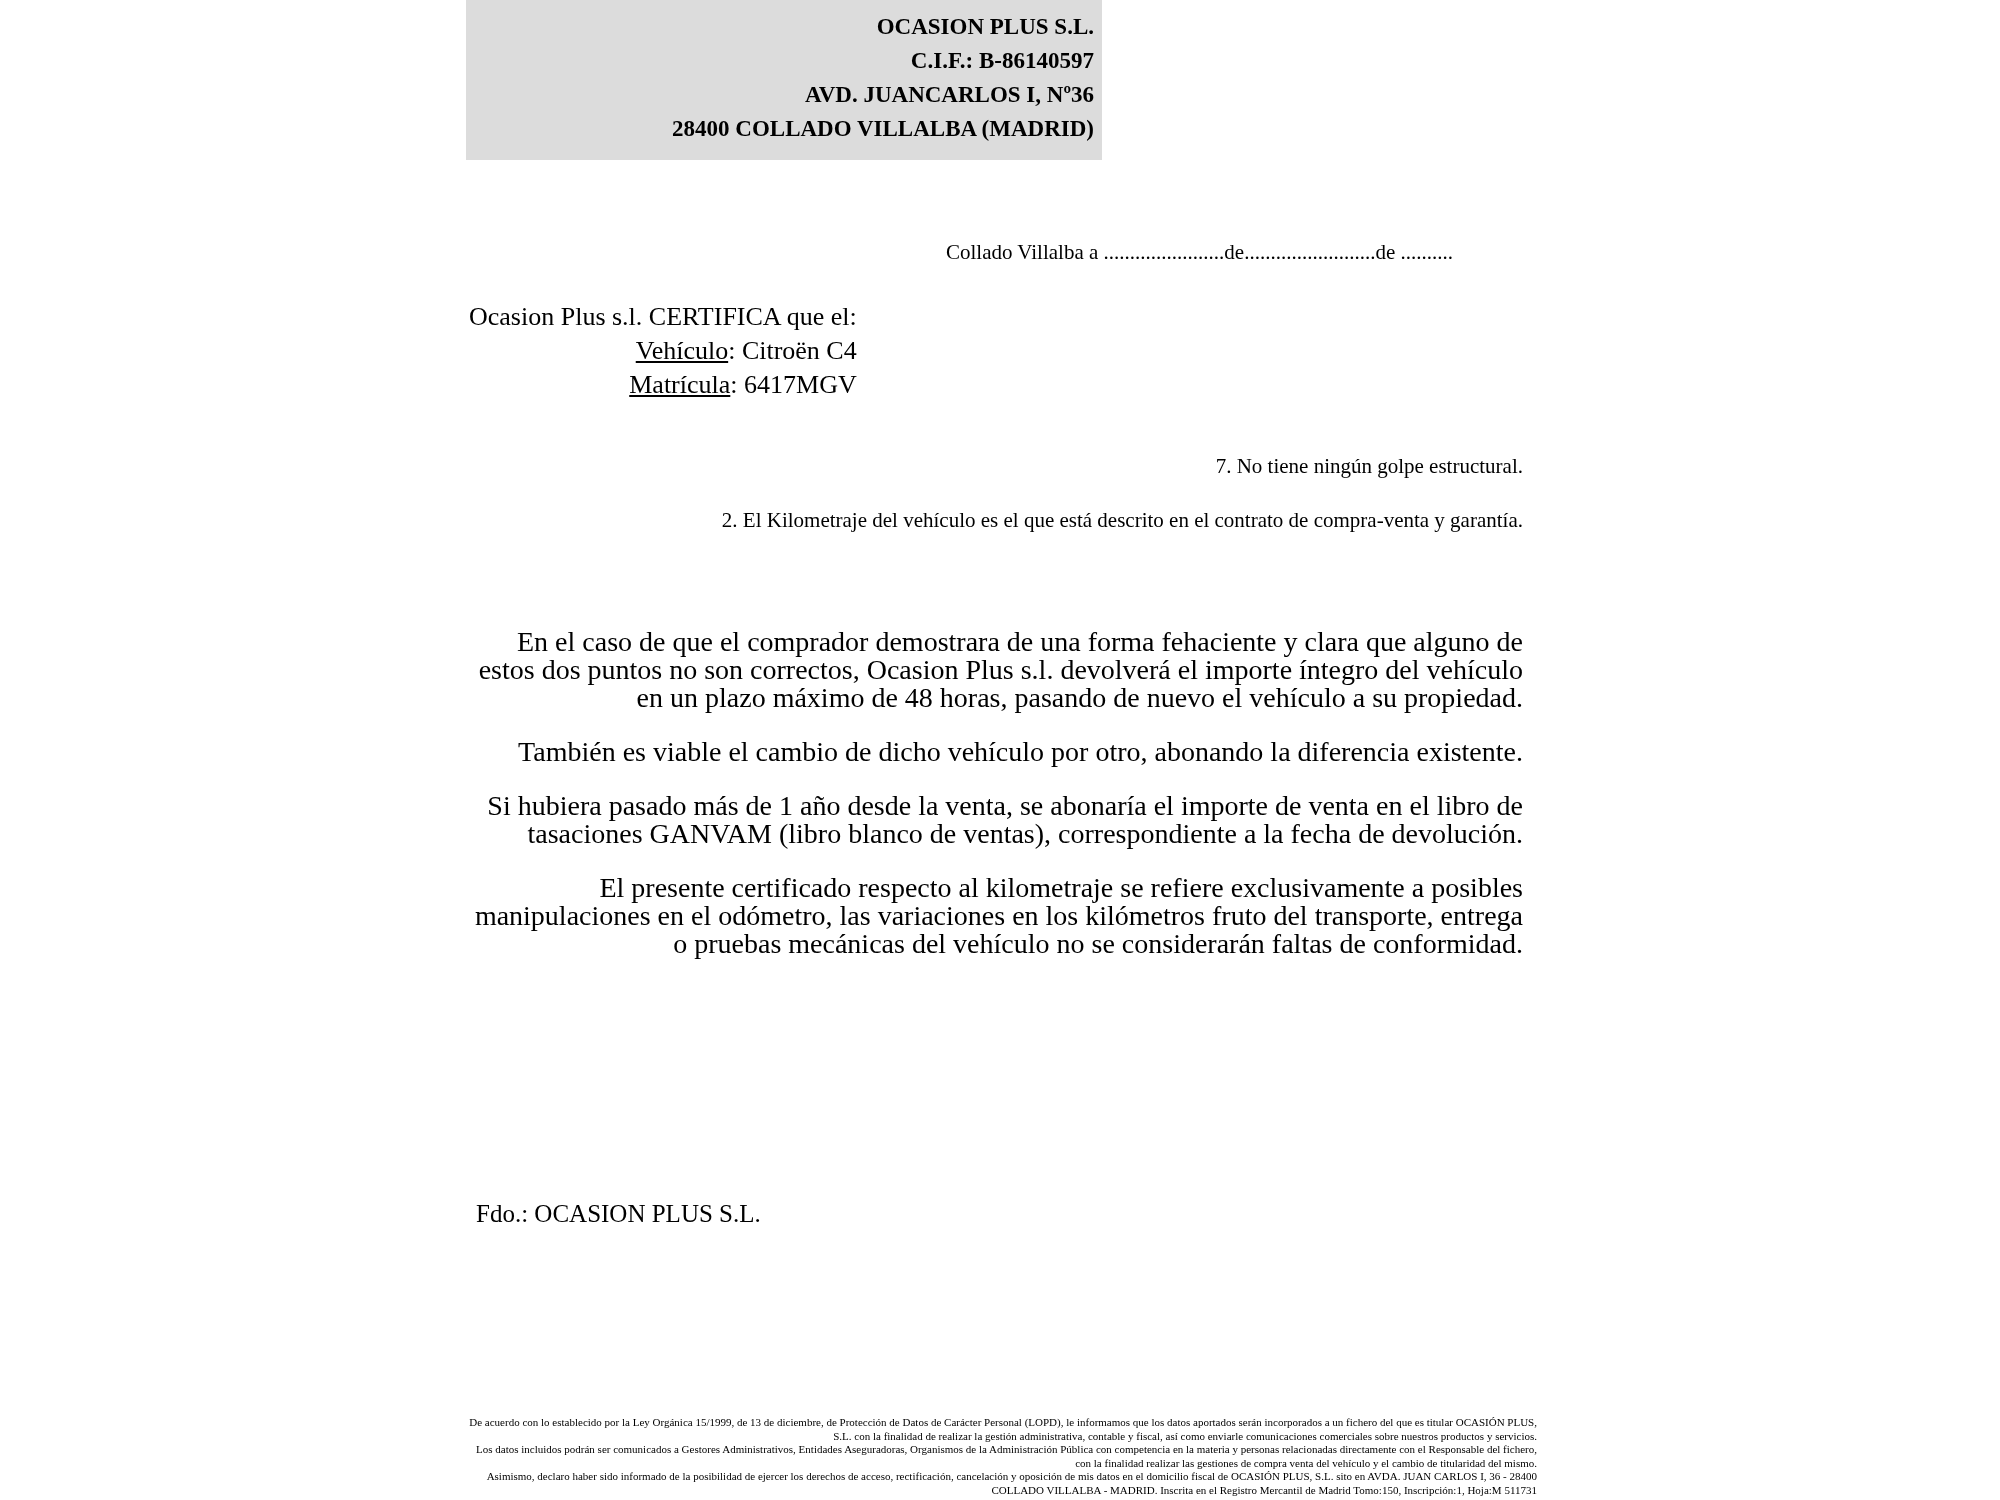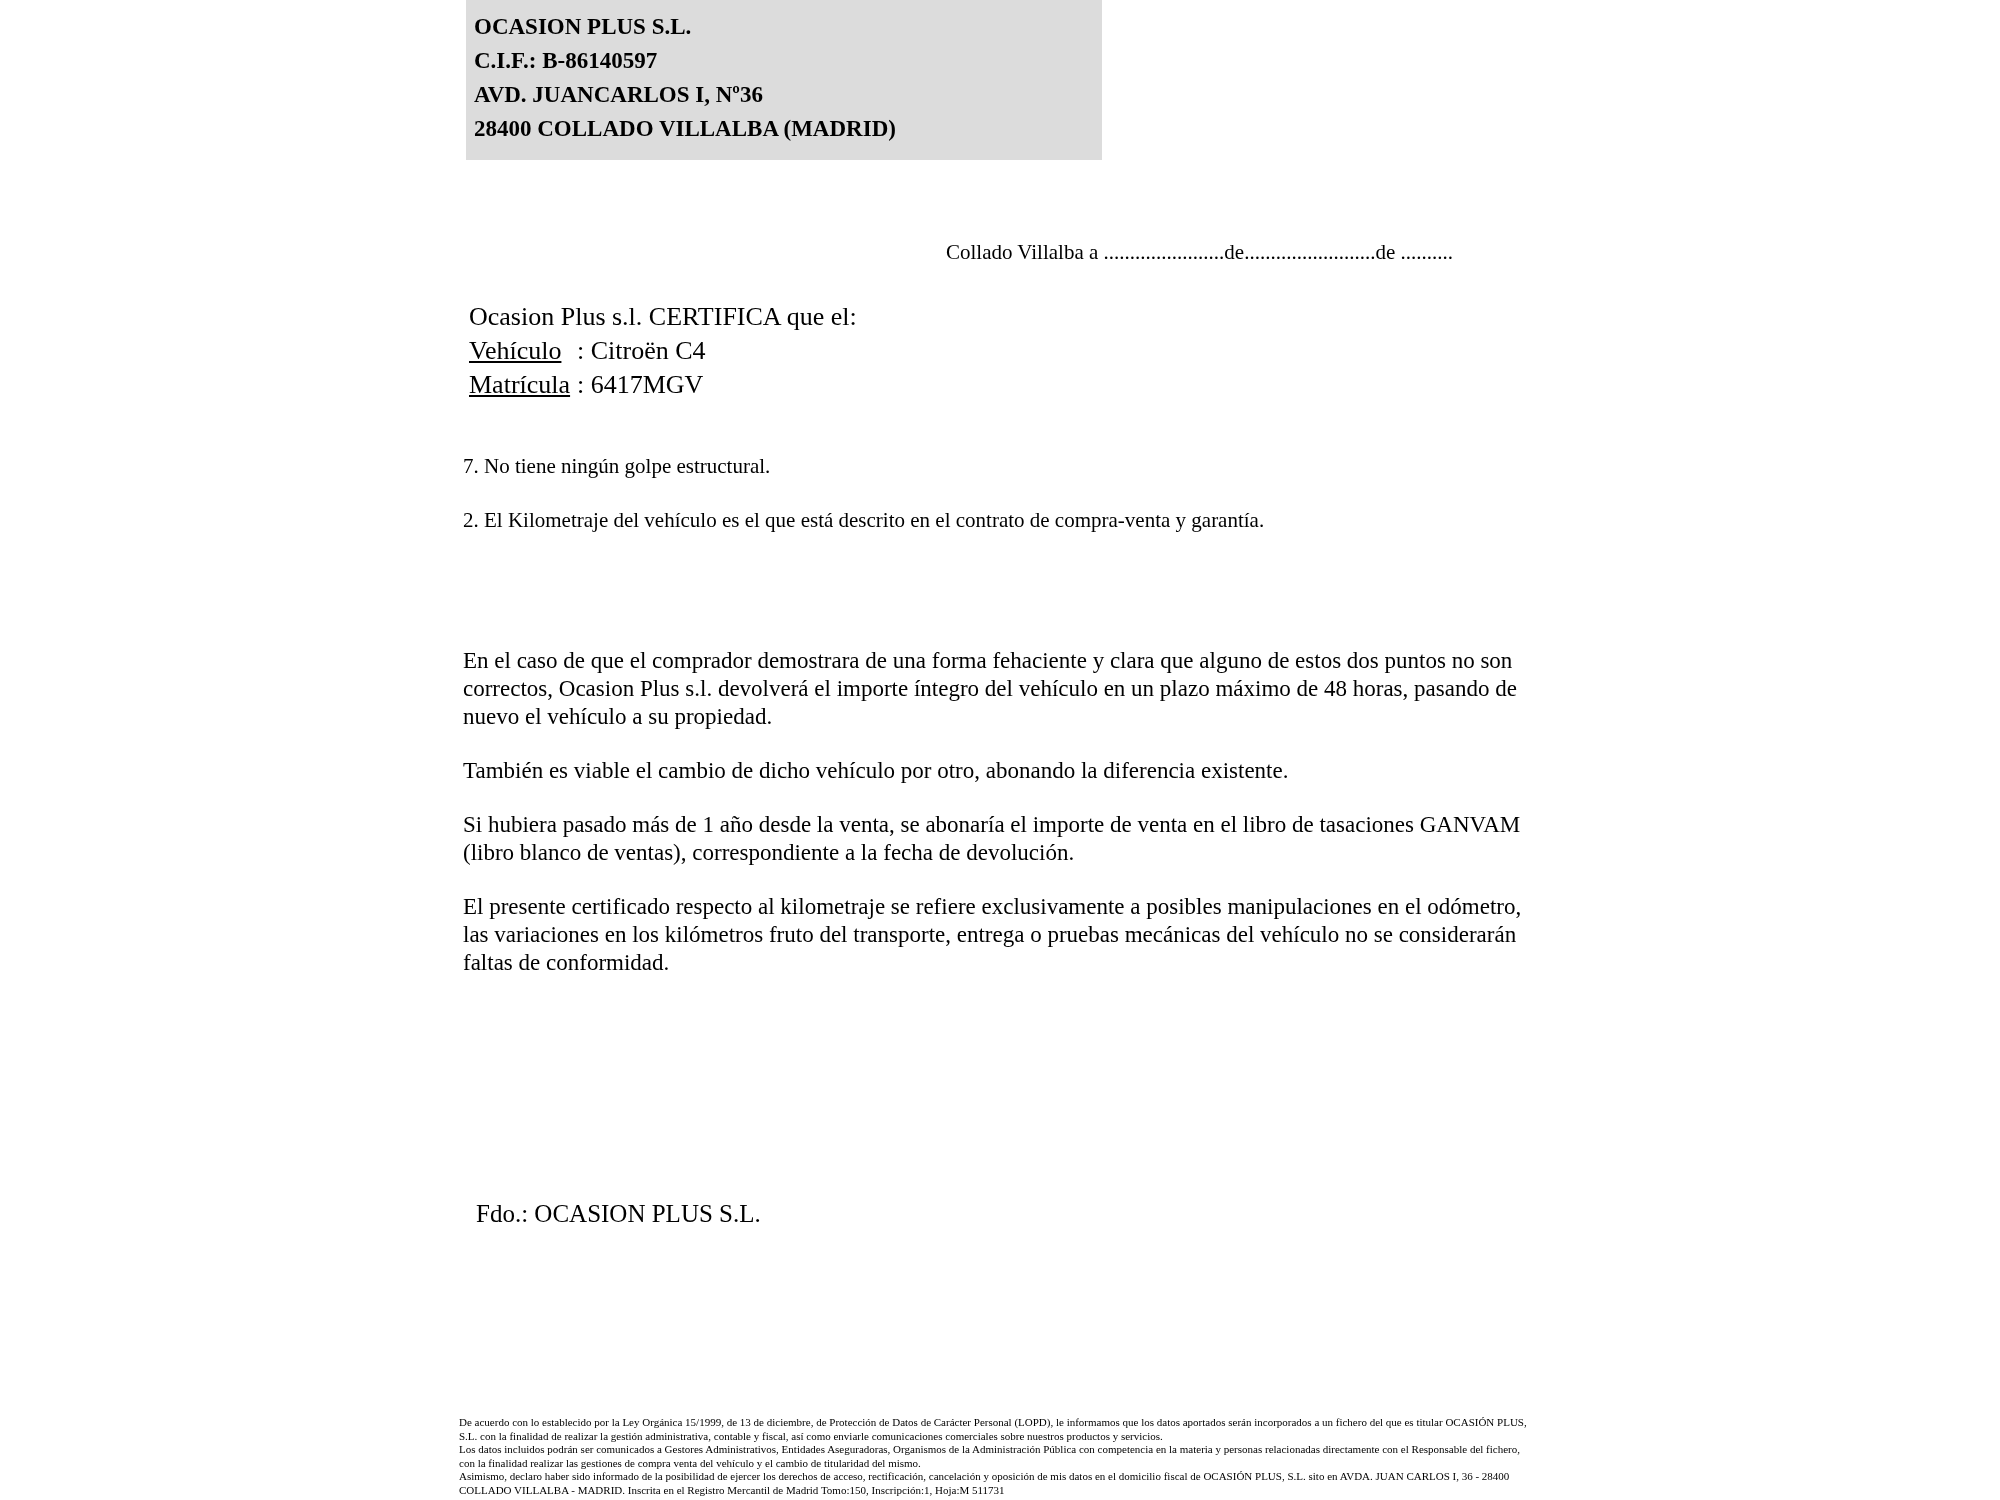--- a/index.html
+++ b/index.html
@@ -9,20 +9,21 @@
     height: 1500px;
     position: relative;
     font-family: "Liberation Serif", "DejaVu Serif", serif;
     color: #000000;
     overflow: hidden;
   }
   .page {
     position: absolute;
     inset: 0;
     background: #ffffff;
+    text-align: right;
   }
   .header-box {
     position: absolute;
     left: 466px;
     top: 0;
     width: 636px;
     background: #dcdcdc;
     padding: 10px 8px 14px 8px;
   }
   .header-box .hline {
@@ -58,23 +59,23 @@
     width: 1060px;
     font-size: 21px;
   }
   .points-block .point {
     line-height: 28px;
     margin-bottom: 26px;
   }
   .body-block {
     position: absolute;
     left: 463px;
-    top: 647px;
+    top: 628px;
     width: 1060px;
-    font-size: 23px;
+    font-size: 28px;
   }
   .body-block .para {
     line-height: 28px;
     margin-bottom: 26px;
   }
   .signature {
     position: absolute;
     left: 476px;
     top: 1200px;
     font-size: 25px;

